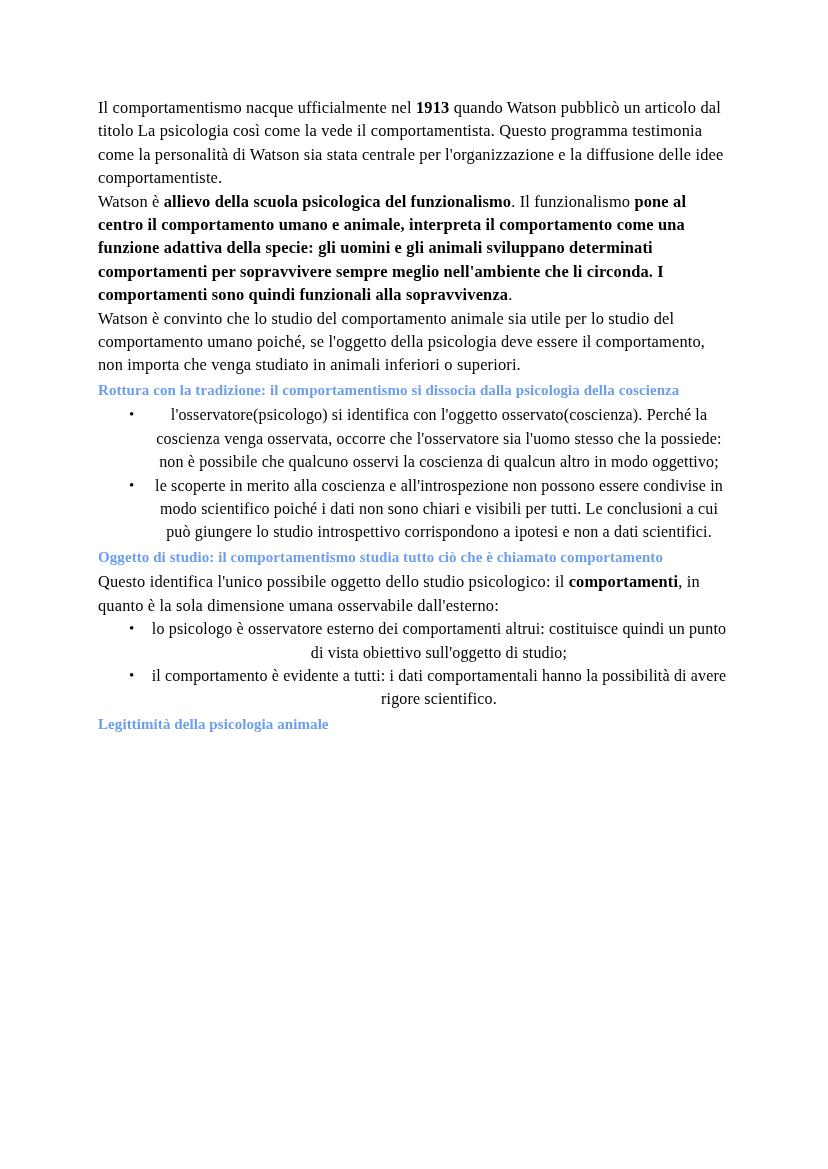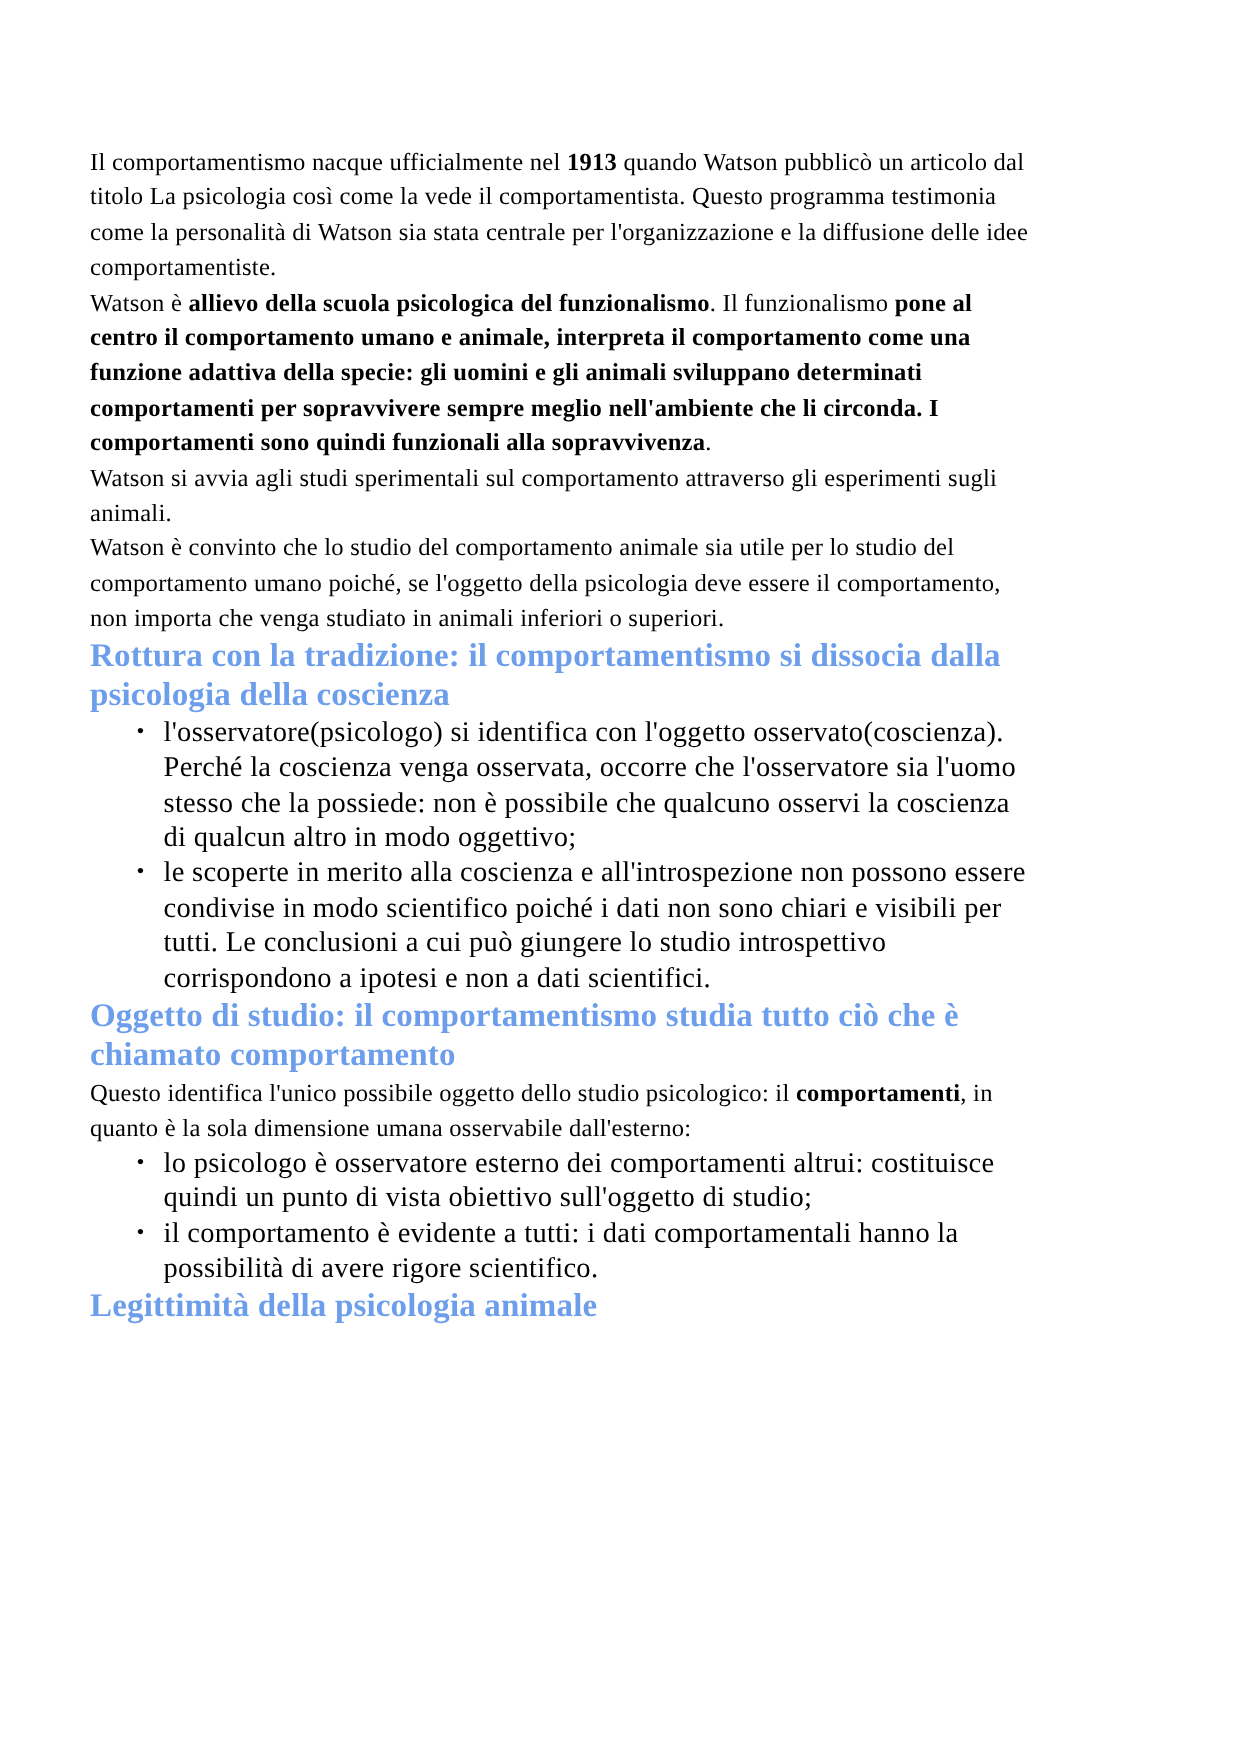--- a/index.html
+++ b/index.html
@@ -13,58 +13,59 @@
     font-family: "Liberation Serif", "DejaVu Serif", serif;
     color: #000000;
     -webkit-font-smoothing: antialiased;
   }
   .page {
     position: relative;
     width: 828px;
     height: 1169px;
     background: #ffffff;
     box-sizing: border-box;
-    padding: 96px 98px 0 60px;
+    padding: 96px 98px 0 98px;
     overflow: hidden;
   }
   .doc-body {
     width: 633px;
   }
   p.para {
     margin: 0;
     font-size: 16.4px;
     line-height: 23.4px;
     text-align: left;
     color: #000000;
     letter-spacing: 0.01em;
   }
   .b {
     font-weight: bold;
   }
   h2.heading {
     margin: 0;
-    font-size: 22px;
+    font-size: 15px;
     line-height: 26.5px;
     font-weight: bold;
     color: #6d9eeb;
     letter-spacing: 0.005em;
   }
   ul.bullets {
     margin: 0;
     padding: 0 0 0 0;
     list-style: none;
   }
   ul.bullets > li {
     position: relative;
     margin: 0;
     padding-left: 49px;
-    font-size: 19px;
+    font-size: 16px;
     line-height: 23.4px;
     color: #000000;
     letter-spacing: 0.01em;
+    text-align: center;
   }
   ul.bullets > li::before {
     content: "\2022";
     position: absolute;
     left: 31px;
     top: 0;
     font-size: 15px;
     line-height: 23.4px;
     color: #000000;
   }
@@ -72,21 +73,20 @@
 </head>
 <body>
 
 <div class="page">
   <div class="doc-body">
 
     <p class="para"><span>Il comportamentismo nacque ufficialmente nel </span><span class="b">1913</span><span> quando Watson pubblicò un articolo dal titolo La psicologia così come la vede il comportamentista. Questo programma testimonia come la personalità di Watson sia stata centrale per l'organizzazione e la diffusione delle idee comportamentiste.</span></p>
 
     <p class="para"><span>Watson è </span><span class="b">allievo della scuola psicologica del funzionalismo</span><span>. Il funzionalismo </span><span class="b">pone al centro il comportamento umano e animale, interpreta il comportamento come una funzione adattiva della specie: gli uomini e gli animali sviluppano determinati comportamenti per sopravvivere sempre meglio nell'ambiente che li circonda. I comportamenti sono quindi funzionali alla sopravvivenza</span><span>.</span></p>
 
-    <p class="para"><span>Watson si avvia agli studi sperimentali sul comportamento attraverso gli esperimenti sugli animali.</span></p>
 
     <p class="para"><span>Watson è convinto che lo studio del comportamento animale sia utile per lo studio del comportamento umano poiché, se l'oggetto della psicologia deve essere il comportamento, non importa che venga studiato in animali inferiori o superiori.</span></p>
 
     <h2 class="heading">Rottura con la tradizione: il comportamentismo si dissocia dalla psicologia della coscienza</h2>
 
 
     <ul class="bullets">
       <li>l'osservatore(psicologo) si identifica con l'oggetto osservato(coscienza). Perché la coscienza venga osservata, occorre che l'osservatore sia l'uomo stesso che la possiede: non è possibile che qualcuno osservi la coscienza di qualcun altro in modo oggettivo;</li>
       <li>le scoperte in merito alla coscienza e all'introspezione non possono essere condivise in modo scientifico poiché i dati non sono chiari e visibili per tutti. Le conclusioni a cui può giungere lo studio introspettivo corrispondono a ipotesi e non a dati scientifici.</li>
     </ul>

